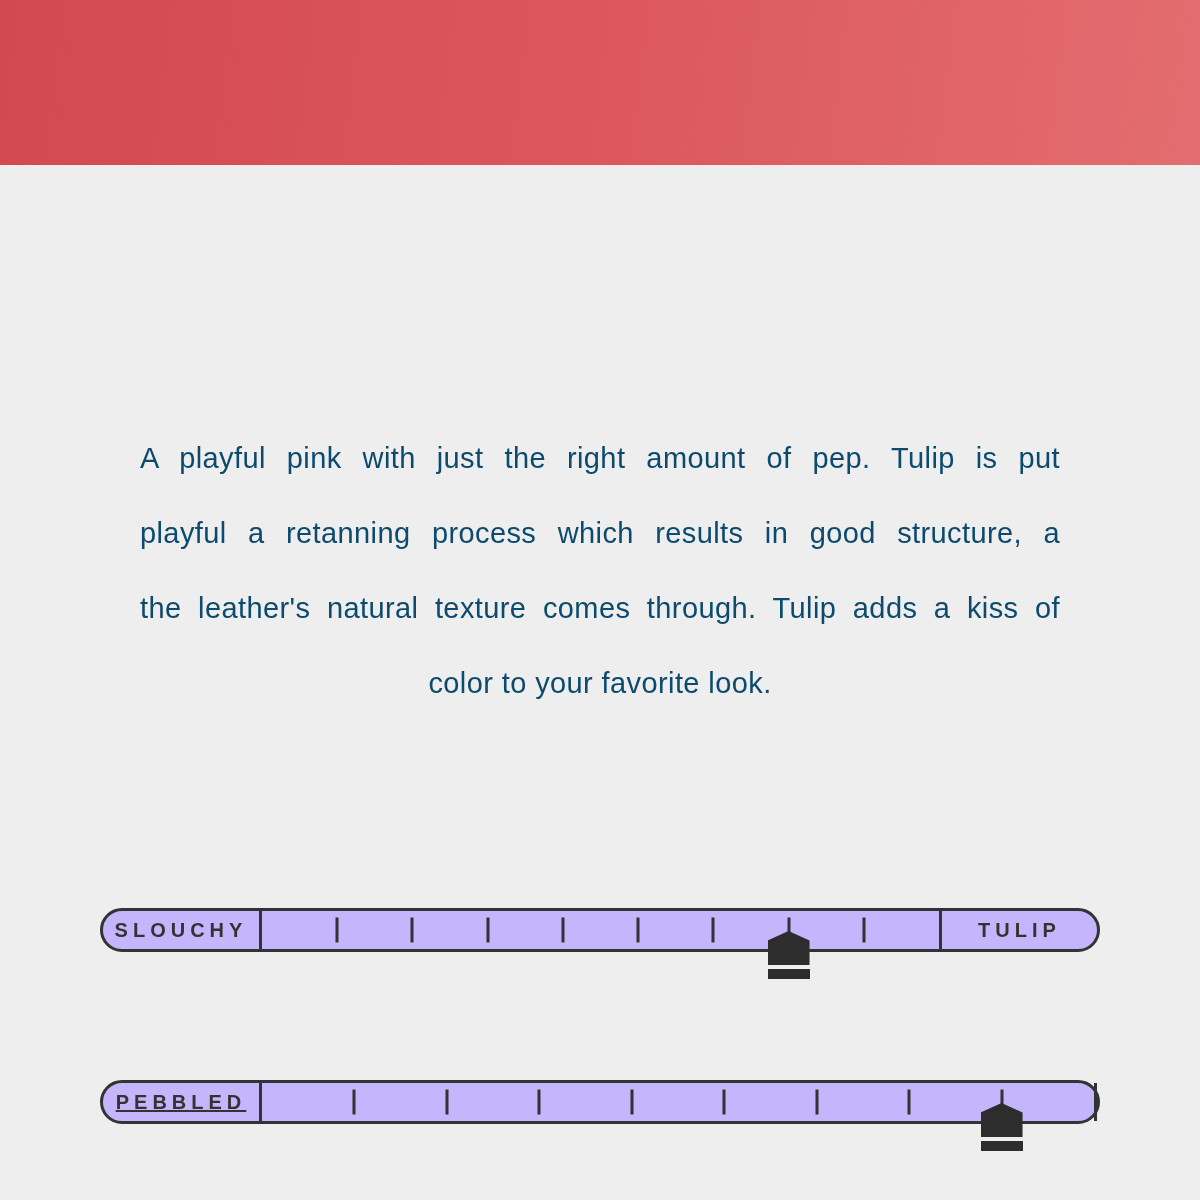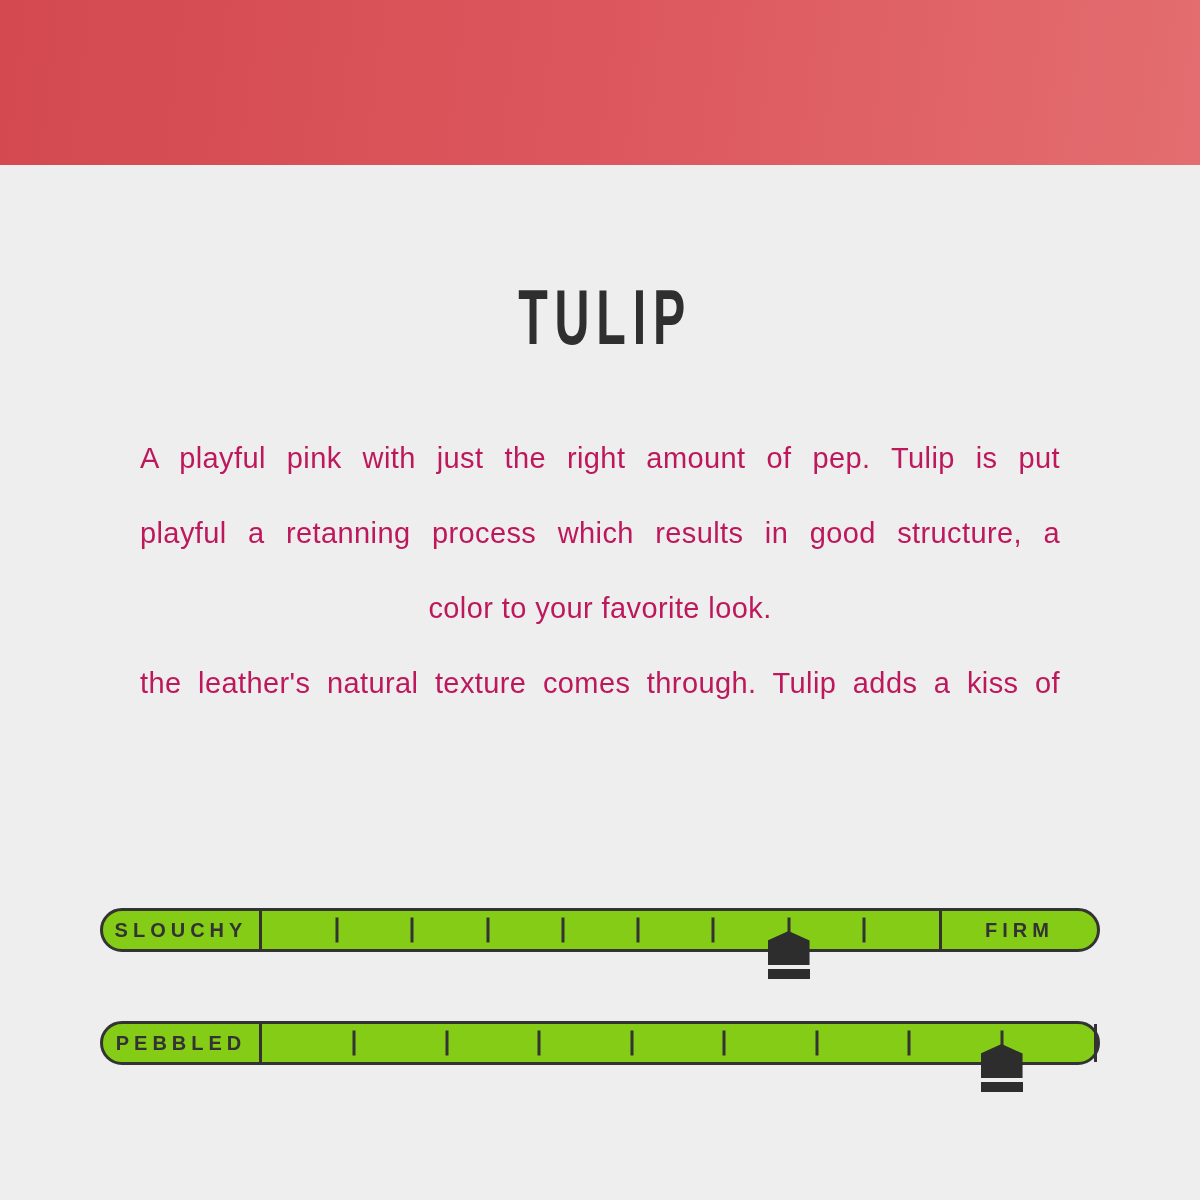--- a/index.html
+++ b/index.html
@@ -38,41 +38,41 @@
     margin-right:-11px;
     transform:scaleX(0.62);
     transform-origin:center;
     color:#2f2f2f;
     white-space:nowrap;
   }
 
   
   .description{
     position:absolute;top:421px;left:140px;width:920px;
-    font-size:29px;font-weight:400;color:#be185d;
+    font-size:29px;font-weight:400;color:#0c4a6e;
     letter-spacing:0.4px;
   }
   .description .line{
     display:block;line-height:75px;height:75px;
     text-align:justify;text-align-last:justify;
     white-space:nowrap;
   }
   .description .line.last{
     text-align:center;text-align-last:center;
   }
 
   
   .scale{position:absolute;left:100px;width:1000px;height:44px;}
   .scale.first{top:908px;}
-  .scale.second{top:1021px;}
+  .scale.second{top:1080px;text-decoration:underline;}
   .pill{
     display:flex;width:1000px;height:44px;
     border:3px solid var(--ink);
     border-radius:22px;
-    background:#84cc16;
+    background:#c4b5fd;
   }
   .pill .end{
     display:flex;align-items:center;justify-content:center;
     font-size:20px;font-weight:700;letter-spacing:5px;
     color:var(--ink);
     white-space:nowrap;
   }
   .pill .end.left{flex:0 0 159px;border-right:3px solid var(--ink);}
   .pill .end.right{flex:0 0 155px;}
   .pill .mid{flex:1;position:relative;border-right:3px solid var(--ink);overflow:visible;}
@@ -97,49 +97,46 @@
     background:#2d2d2d;
   }
 </style>
 </head>
 <body>
 
 <div class="page">
 
   <div class="band"></div>
 
-  <h1 class="title">
-    <span>TULIP</span>
-  </h1>
 
   <div class="description">
     <span class="line">A playful pink with just the right amount of pep. Tulip is put</span>
     <span class="line">playful a retanning process which results in good structure, a</span>
+    <span class="line">the leather's natural texture comes through. Tulip adds a kiss of</span>
     <span class="line last">color to your favorite look.</span>
-    <span class="line">the leather's natural texture comes through. Tulip adds a kiss of</span>
   </div>
 
   <div class="scale first">
     <div class="pill">
       <div class="end left">SLOUCHY</div>
       <div class="mid">
         <div class="marker" style="left: 77.778%;">
           <div class="nib"></div>
           <div class="foot"></div>
         </div>
       <div class="tick" style="left: 11.1111%;"></div>
           <div class="tick" style="left: 22.2222%;"></div>
           <div class="tick" style="left: 33.3333%;"></div>
           <div class="tick" style="left: 44.4444%;"></div>
           <div class="tick" style="left: 55.5556%;"></div>
           <div class="tick" style="left: 66.6667%;"></div>
           <div class="tick" style="left: 77.7778%;"></div>
           <div class="tick" style="left: 88.8889%;"></div>
         </div>
-      <div class="end right">FIRM</div>
+      <div class="end right">TULIP</div>
     </div>
   </div>
 
   <div class="scale second">
     <div class="pill">
       <div class="end left">PEBBLED</div>
       <div class="mid">
         <div class="marker" style="left: 88.889%;">
           <div class="nib"></div>
           <div class="foot"></div>

